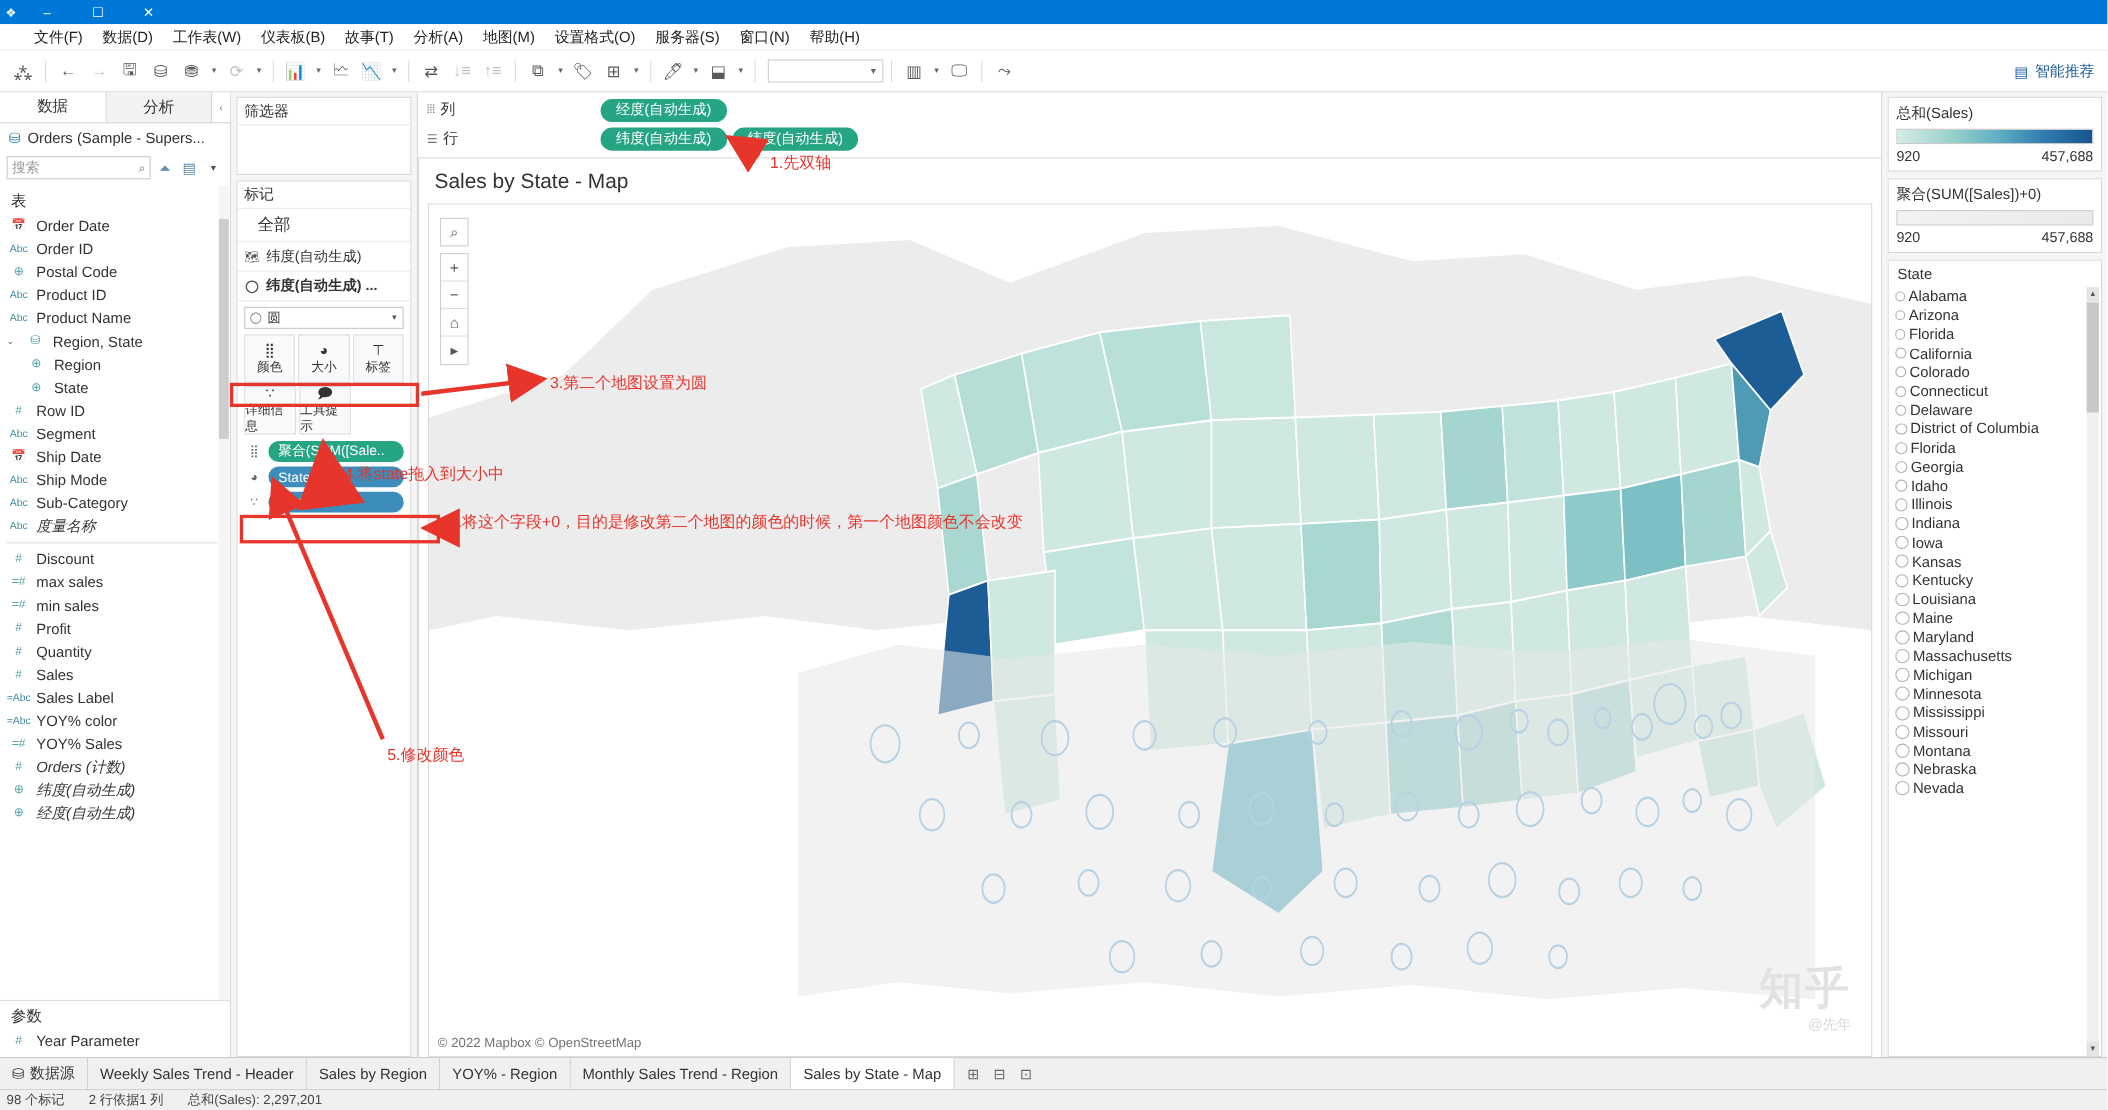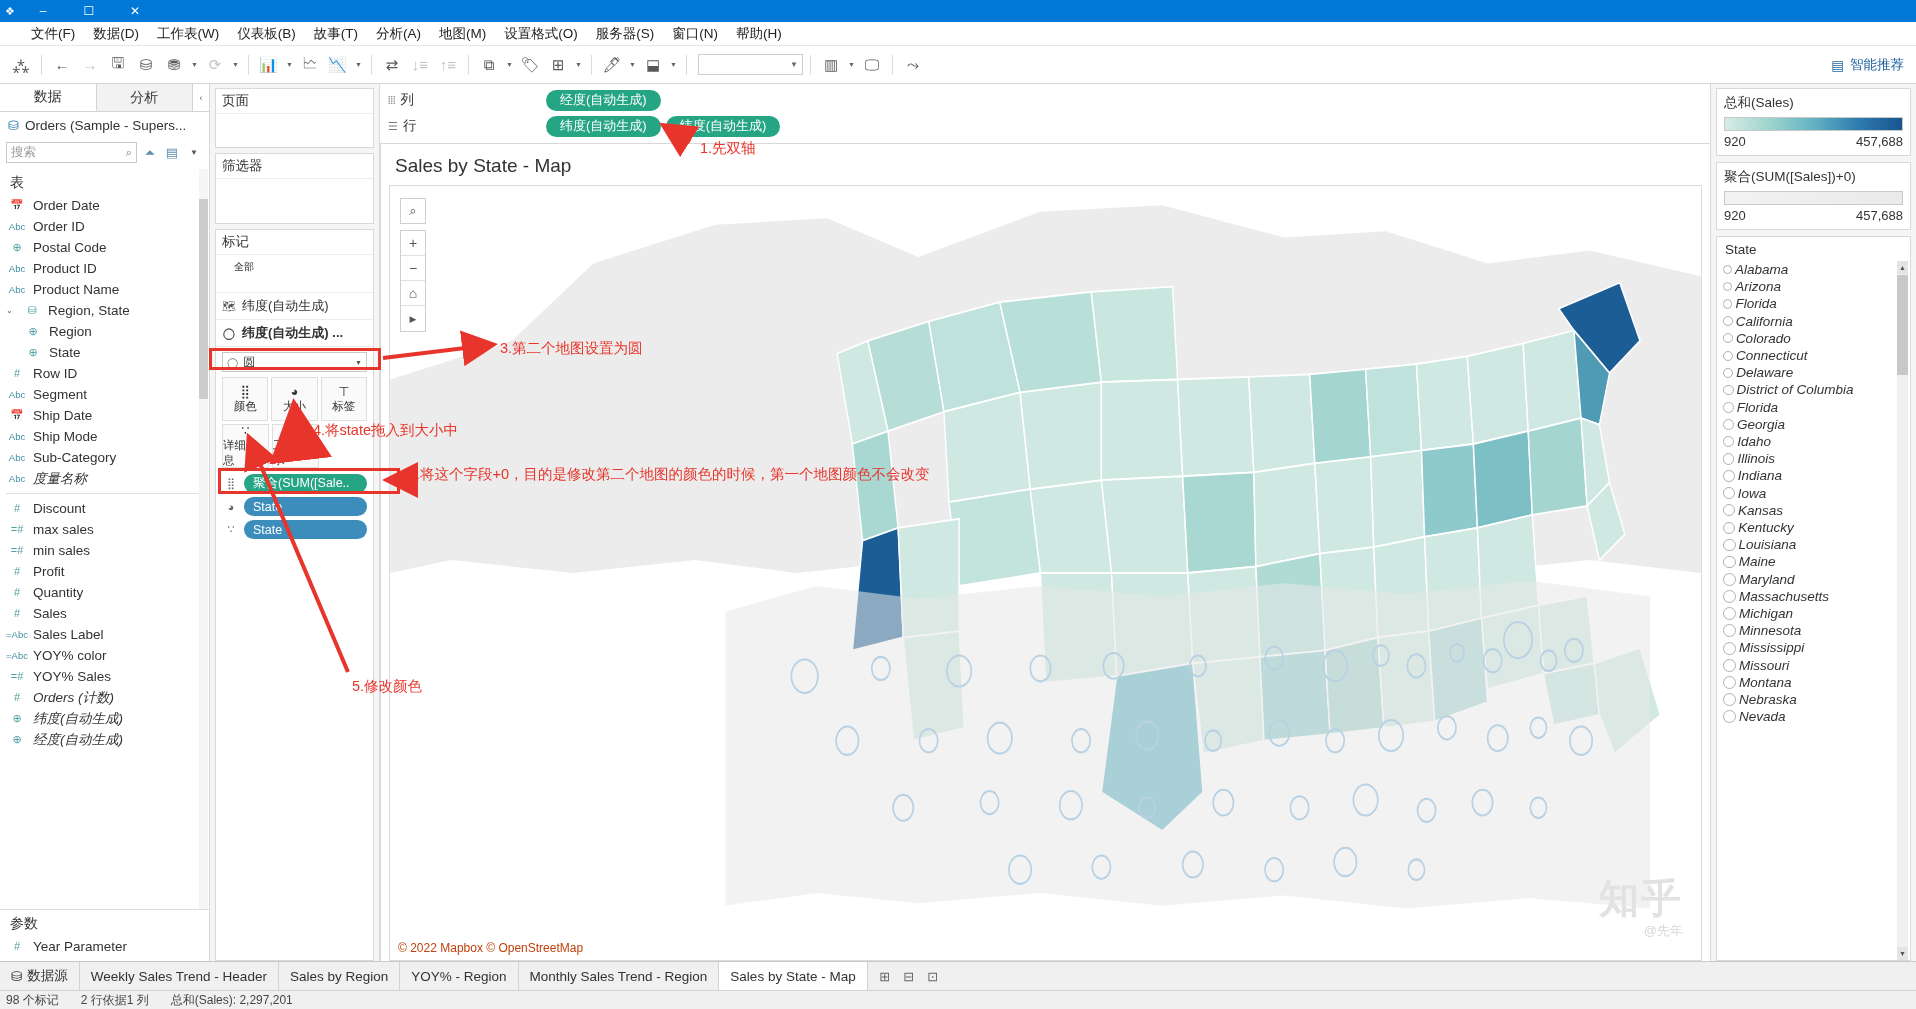--- a/index.html
+++ b/index.html
@@ -89,21 +89,21 @@
   .params { border-top:1px solid #dcdcdc; padding-bottom:4px; }
 
   
   .shelfcol { width:170px; background:#f5f5f5; border-right:1px solid #d9d9d9;
               display:flex; flex-direction:column; min-height:0; padding:4px 5px 0 5px; gap:5px; }
   .card { background:#fff; border:1px solid #d9d9d9; }
   .card-hdr { padding:3px 6px; font-size:13.5px; color:#333; border-bottom:1px solid #ececec; }
   .card.pages { height:60px; }
   .card.filters { height:71px; }
   .card.marks { flex:1; display:flex; flex-direction:column; min-height:0; }
-  .marks-all { padding:5px 6px 18px 18px; font-size:10px; border-bottom:1px solid #ececec; }
+  .marks-all { padding:5px 6px 5px 18px; font-size:15px; border-bottom:1px solid #ececec; }
   .marks-layer { display:flex; align-items:center; gap:6px; padding:4px 6px;
                  font-size:13px; border-bottom:1px solid #ececec; }
   .marks-layer.sel { font-weight:bold; }
   .marks-layer .lic { font-size:11px; color:#555; width:14px; text-align:center; }
   .marktype {
     margin:5px 6px; height:20px; border:1px solid #c8c8c8; background:#fff;
     display:flex; align-items:center; gap:5px; padding:0 4px; font-size:12px; color:#333;
   }
   .marktype .cr { font-size:10px; color:#666; }
   .marktype .dd { margin-left:auto; font-size:7px; color:#555; }
@@ -147,38 +147,38 @@
     width:26px; height:26px; background:#fff; border:1px solid #cfcfcf;
     display:flex; align-items:center; justify-content:center; font-size:13px; color:#555;
     margin-bottom:6px;
   }
   .map-tools .stack { border:1px solid #cfcfcf; background:#fff; }
   .map-tools .stack div {
     width:24px; height:25px; display:flex; align-items:center; justify-content:center;
     font-size:14px; color:#555; border-bottom:1px solid #e0e0e0;
   }
   .map-tools .stack div:last-child { border-bottom:none; font-size:9px; }
-  .attrib { position:absolute; left:8px; bottom:5px; font-size:12px; color:#c2410c; z-index:5; }
+  .attrib { position:absolute; left:8px; bottom:5px; font-size:12px; color:#737373; z-index:5; }
   .wm { position:absolute; right:18px; bottom:34px; font-size:40px; color:#e2e2e2;
         font-weight:bold; letter-spacing:2px; z-index:4; }
   .wm2 { position:absolute; right:18px; bottom:20px; font-size:13px; color:#d8d8d8; z-index:4; }
 
   
   .rightpane { width:206px; background:#f5f5f5; border-left:1px solid #d9d9d9;
                display:flex; flex-direction:column; min-height:0; padding:4px 5px 0 5px; gap:6px; }
   .lcard { background:#fff; border:1px solid #d9d9d9; padding:5px 7px 6px 7px; }
   .lcard .lt { font-size:13.5px; color:#333; margin-bottom:5px; }
   .grad { height:14px; border:1px solid #c9c9c9;
           background:linear-gradient(to right,#d6ece6,#9fd4cd,#63b2c4,#2f7cb0,#18548f); }
   .grad.gray { background:linear-gradient(to right,#f2f2f2,#eaeaea); }
   .lvals { display:flex; justify-content:space-between; font-size:13px; color:#333; margin-top:3px; }
   .statecard { flex:1; background:#fff; border:1px solid #d9d9d9; display:flex; flex-direction:column;
                min-height:0; }
   .statecard .sh { font-size:13.5px; padding:5px 8px 4px 8px; }
-  .statelist { flex:1; overflow:hidden; position:relative; padding-left:6px;font-style:italic; }
+  .statelist { flex:1; overflow:hidden; position:relative; padding-left:6px; }
   .strow { display:flex; align-items:center; gap:3px; font-size:13.5px; line-height:17.2px;
            color:#333; white-space:nowrap; }
   .radio { width:9px; height:9px; border:1.4px solid #b0b0b0; border-radius:50%;
            flex:0 0 auto; background:#fff; }
   .st-scroll { position:absolute; right:2px; top:0; width:11px; height:100%; background:#f0f0f0; }
   .st-up, .st-dn { position:absolute; right:2px; width:11px; height:13px; background:#e4e4e4;
                    display:flex; align-items:center; justify-content:center; font-size:7px; color:#555; }
   .st-up { top:0; } .st-dn { bottom:0; }
   .st-thumb { position:absolute; right:2px; top:14px; width:11px; height:100px; background:#c8c8c8; }
 
@@ -421,23 +421,20 @@
         <div id="paramlist">
             <div class="fld">
               <span class="ficon">#</span>
               <span class="lbl">Year Parameter</span>
             </div>
           </div>
       </div>
     </div>
 
     <div class="shelfcol">
-      <div class="card pages">
-        <div class="card-hdr">页面</div>
-      </div>
       <div class="card filters">
         <div class="card-hdr">筛选器</div>
       </div>
       <div class="card marks">
         <div class="card-hdr">标记</div>
         <div class="marks-all">全部</div>
         <div class="marks-layer">
           <span class="lic">🗺</span>
           <span>纬度(自动生成)</span>
         </div>

